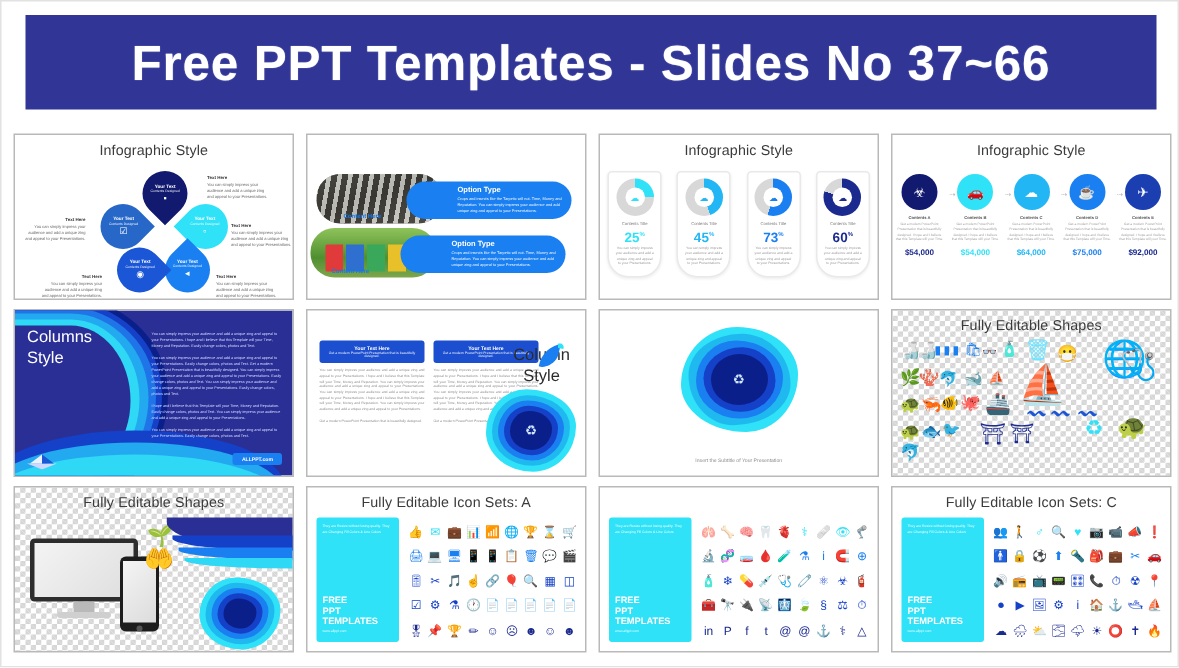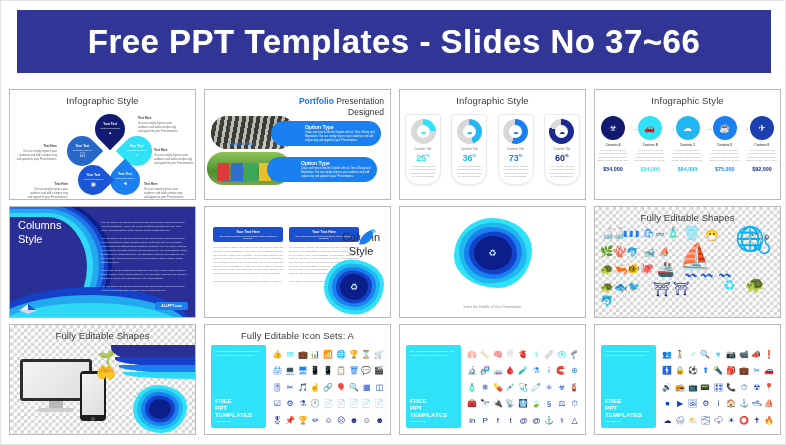--- a/index.html
+++ b/index.html
@@ -255,24 +255,20 @@
           <span>You can simply impress your audience and add a unique zing and appeal to your Presentations.</span>
         </div>
         <div class="p-note" style="left:5px; top:32px; text-align:right;">
           <b>Text Here</b>
           <span>You can simply impress your audience and add a unique zing and appeal to your Presentations.</span>
         </div>
       </div>
     </div>
 
     <div class="slide">
-      <div class="pf-title">
-        <span class="hi">Portfolio</span><span> Presentation</span><br>
-        <span>Designed</span>
-      </div>
 
       <div class="pf-row" style="left:6px; top:26px; width:180px;">
         <div class="pf-img a"></div>
         <div class="pf-pill">
           <div class="h">Option Type</div>
           <div class="t">Crops and insects like the Tarpetic will not. Time, Money and Reputation. You can simply impress your audience and add unique zing and appeal to your Presentations.</div>
         </div>
         <div class="pf-ch" style="left:18px; top:25px;">Content Here</div>
       </div>
 
@@ -297,21 +293,21 @@
           <div class="d-cap">Contents Title</div>
           <div class="d-val" style="color:#2fe2f7;"><span>25</span><sup>%</sup></div>
           <div class="d-txt">You can simply impress your audience and add a unique zing and appeal to your Presentations.</div>
         </div>
 
         <div class="donut-card">
           <div class="donut" style="background:conic-gradient(#23b6f5 0 45%, #d8d8d8 45% 100%);">
             <div class="dico" style="color:#23b6f5;">☁</div>
           </div>
           <div class="d-cap">Contents Title</div>
-          <div class="d-val" style="color:#23b6f5;"><span>36</span><sup>%</sup></div>
+          <div class="d-val" style="color:#23b6f5;"><span>45</span><sup>%</sup></div>
           <div class="d-txt">You can simply impress your audience and add a unique zing and appeal to your Presentations.</div>
         </div>
 
         <div class="donut-card">
           <div class="donut" style="background:conic-gradient(#1a7ff0 0 55%, #d8d8d8 55% 100%);">
             <div class="dico" style="color:#1a7ff0;">☁</div>
           </div>
           <div class="d-cap">Contents Title</div>
           <div class="d-val" style="color:#1a7ff0;"><span>73</span><sup>%</sup></div>
           <div class="d-txt">You can simply impress your audience and add a unique zing and appeal to your Presentations.</div>
@@ -656,20 +652,21 @@
           <span style="color:#1b2a8f;">t</span>
           <span style="color:#1b2a8f;">@</span>
           <span style="color:#1b2a8f;">@</span>
           <span style="color:#1b2a8f;">⚓</span>
           <span style="color:#1b2a8f;">⚕</span>
           <span style="color:#1b2a8f;">△</span>
       </div>
     </div>
 
     <div class="slide">
+      <div class="s-title">Fully Editable Icon Sets: C</div>
       <div class="iset-card">
         <div class="top">They are Resize without losing quality.
 They are Changing Fill Colors &amp;
 Line Colors</div>
         <div class="btm">
           <span>FREE</span><br>
           <span>PPT</span><br>
           <span>TEMPLATES</span>
           <small>www.allppt.com</small>
         </div>

